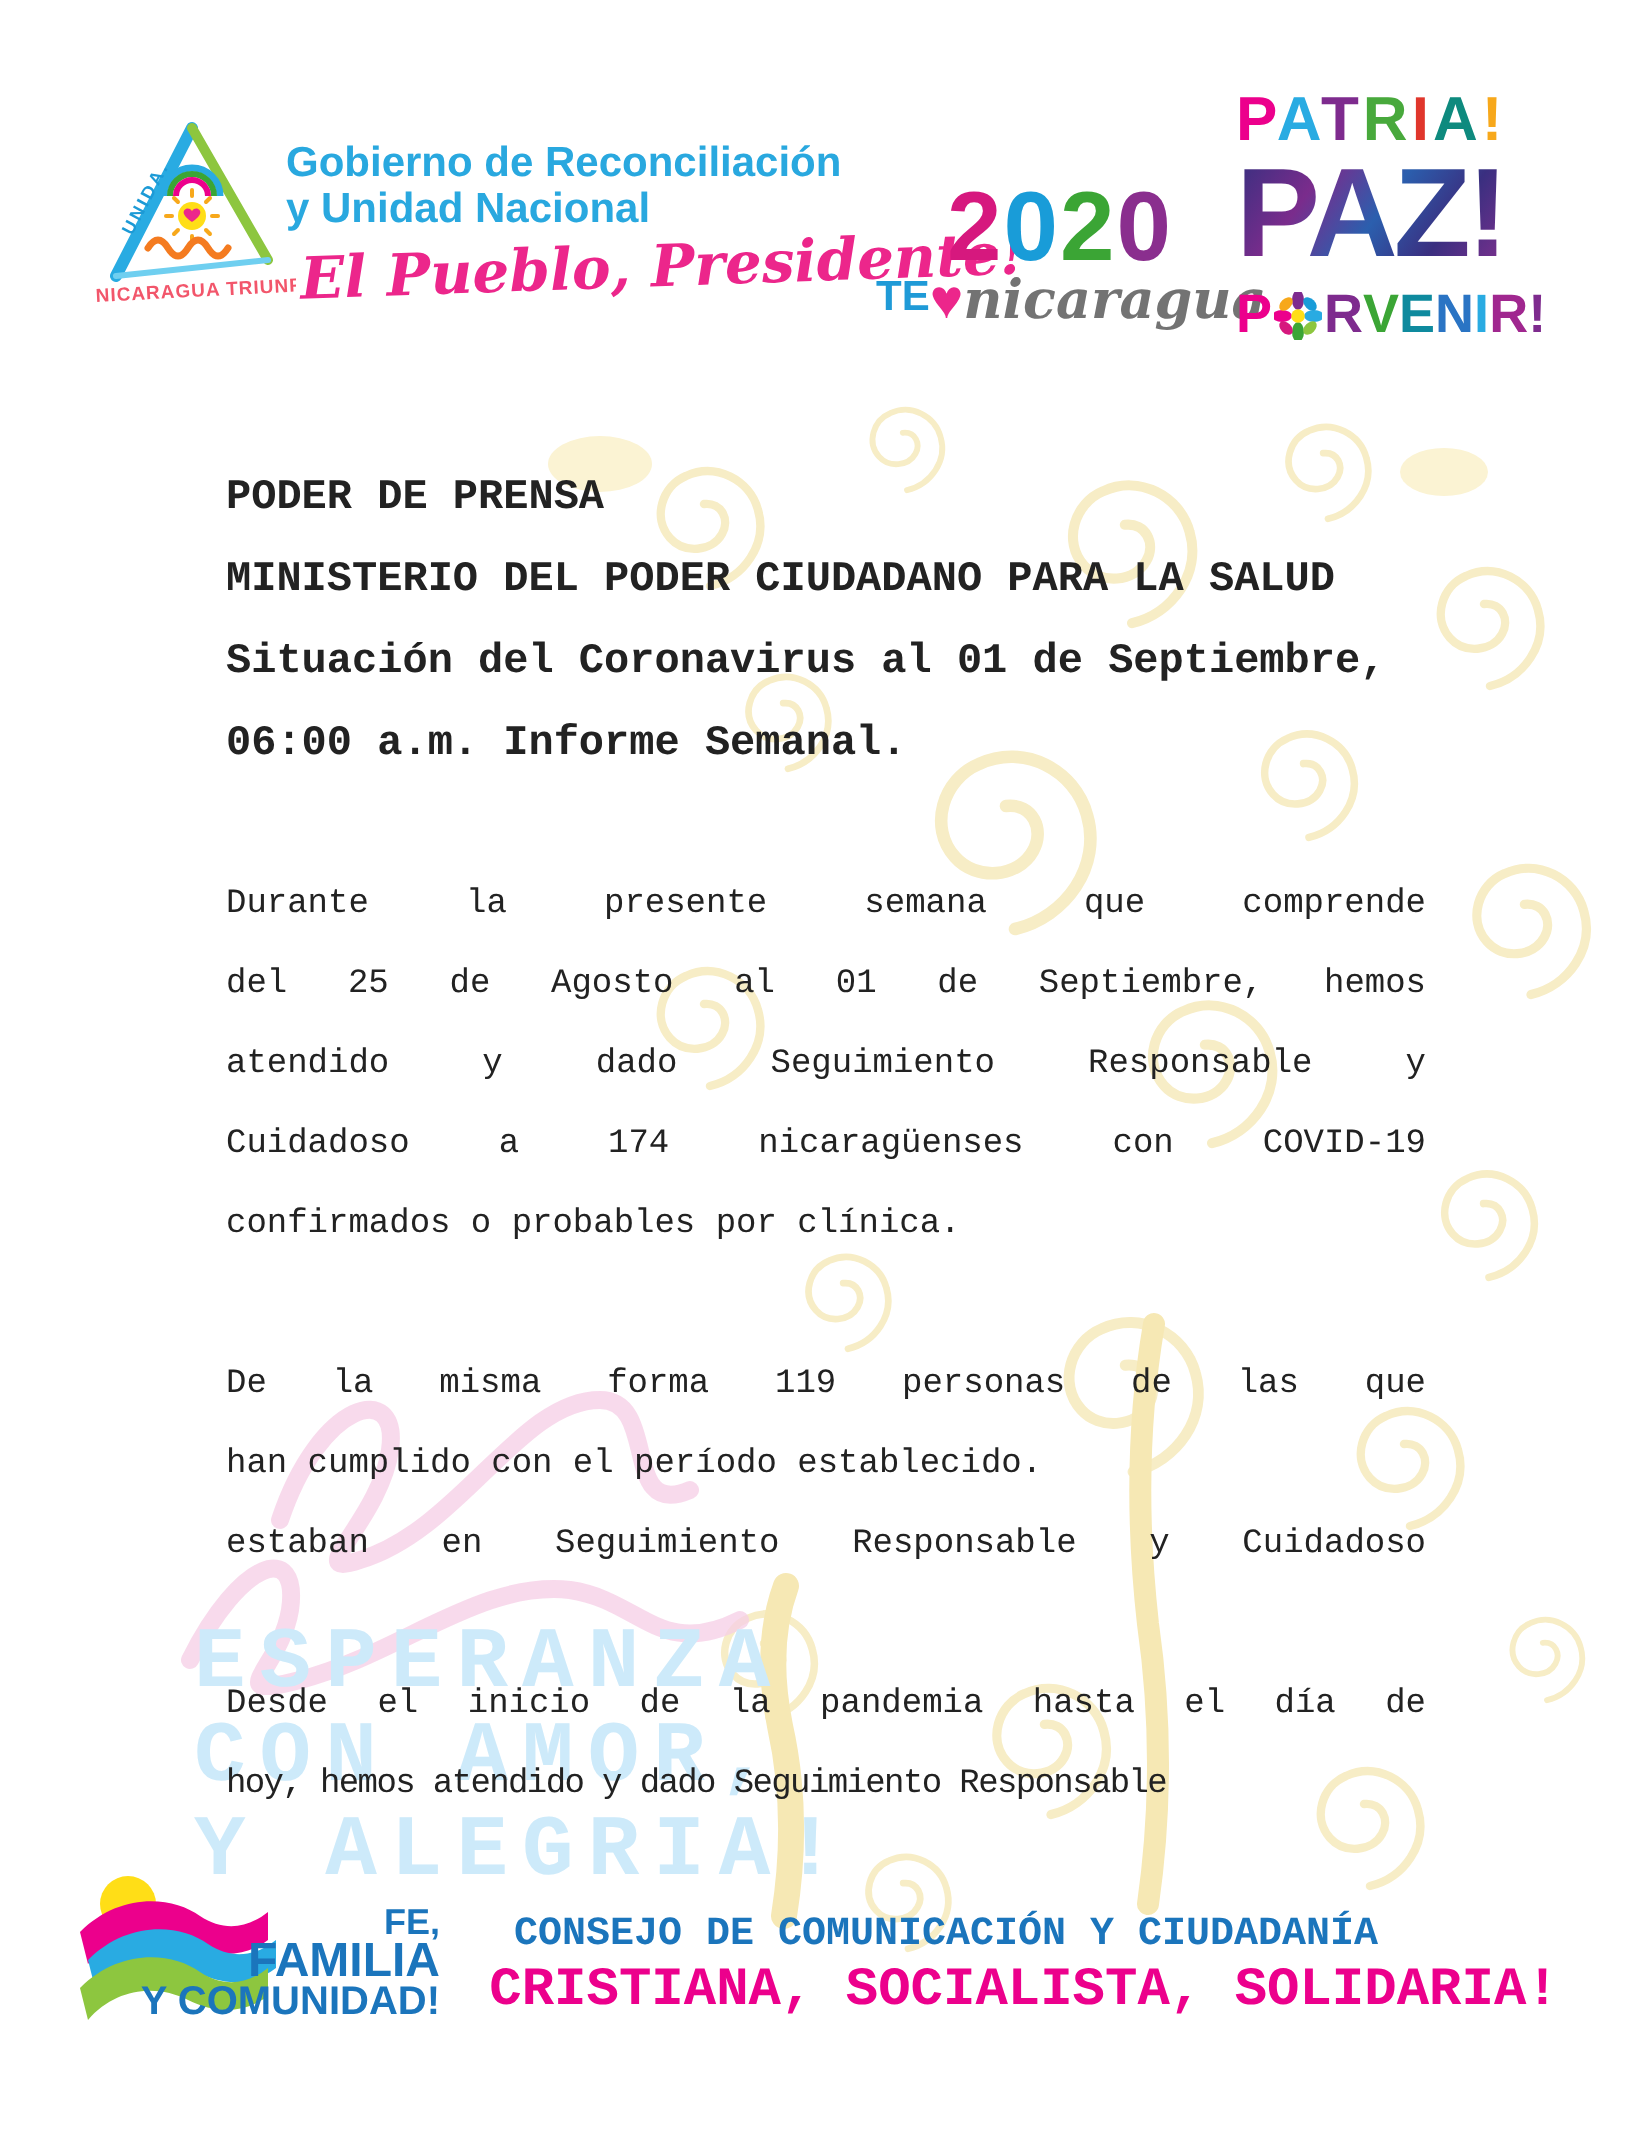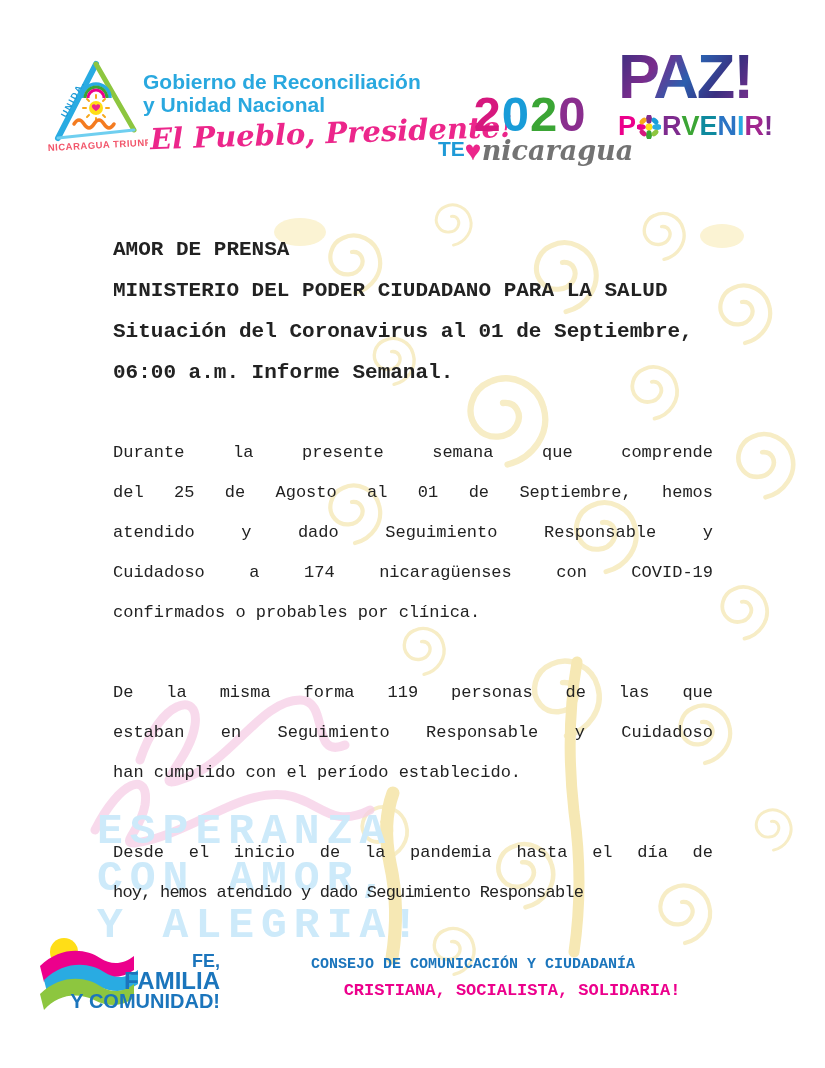--- a/index.html
+++ b/index.html
@@ -44,23 +44,23 @@
   .bl{font-size:17px;line-height:40px;}
   .fl{text-align:justify;text-align-last:justify;}
   .tight{letter-spacing:-0.8px;white-space:nowrap;}
   
   .ftr-el{position:absolute;z-index:1;}
   .flags-svg{left:34px;top:936px;}
   .fe-block{left:58px;top:951px;width:162px;text-align:right;color:#1b75bc;
             font-family:"Liberation Sans","DejaVu Sans",sans-serif;font-weight:800;line-height:20px;}
   .fe-1{font-size:18px;} .fe-2{font-size:24px;} .fe-3{font-size:20px;}
   .consejo{left:238px;top:956px;width:470px;text-align:center;color:#1b75bc;
-           font-weight:700;font-size:15px;white-space:nowrap;}
+           font-weight:700;font-size:20px;white-space:nowrap;}
   .cristiana{left:234px;top:981px;width:556px;text-align:center;color:#ec008c;
-             font-weight:700;font-size:17px;white-space:nowrap;}
+             font-weight:700;font-size:27px;white-space:nowrap;}
 </style>
 </head>
 <body>
 
 <div class="page">
 
   <div class="wm">
     <svg class="wm-svg" width="825" height="1068" viewBox="0 0 825 1068">
       <defs>
         <path id="sp" fill="none" stroke="#f7edc6" stroke-width="4.2" stroke-linecap="round" d="M2 2 c 9 -1 13 8 9 15 c -5 9 -19 10 -26 2 c -9 -10 -4 -26 8 -31 c 15 -7 32 2 36 17 c 5 17 -7 34 -24 38"></path>
@@ -134,20 +134,23 @@
   <div class="hdr-el year-logo">
     <div class="year-digits">
       <span style="color: rgb(214, 24, 126);">2</span><span style="color: rgb(25, 156, 216);">0</span><span style="color: rgb(59, 165, 53);">2</span><span style="color: rgb(138, 46, 142);">0</span>
     </div>
     <div class="te-line">
       <span class="te">TE</span><span class="heart">♥</span><span class="nica">nicaragua</span>
     </div>
   </div>
 
   <div class="hdr-el patria-logo">
+    <div class="patria-line">
+      <span style="color: rgb(236, 0, 140);">P</span><span style="color: rgb(41, 171, 226);">A</span><span style="color: rgb(126, 43, 142);">T</span><span style="color: rgb(72, 169, 60);">R</span><span style="color: rgb(224, 54, 44);">I</span><span style="color: rgb(14, 138, 126);">A</span><span style="color: rgb(247, 168, 27);">!</span>
+    </div>
     <div class="paz-line">PAZ!</div>
     <div class="porvenir-line">
       <span style="color: rgb(236, 0, 140);">P</span>
         <svg class="flower" width="24" height="24" viewBox="0 0 24 24">
           <g>
           <ellipse cx="12" cy="4" rx="3" ry="5" fill="#7e2b8e"></ellipse>
           <ellipse cx="12" cy="20" rx="3" ry="5" fill="#3ba535"></ellipse>
           <ellipse cx="4" cy="12" rx="5" ry="3" fill="#ec008c"></ellipse>
           <ellipse cx="20" cy="12" rx="5" ry="3" fill="#29abe2"></ellipse>
           <ellipse cx="6" cy="6" rx="4" ry="2.6" transform="rotate(-45 6 6)" fill="#f7a81b"></ellipse>
@@ -161,37 +164,37 @@
         <span style="color: rgb(59, 165, 53);">V</span>
         <span style="color: rgb(14, 138, 158);">E</span>
         <span style="color: rgb(42, 116, 196);">N</span>
         <span style="color: rgb(41, 171, 226);">I</span>
         <span style="color: rgb(160, 39, 143);">R</span>
         <span style="color: rgb(126, 43, 142);">!</span>
     </div>
   </div>
 
   <div class="doc">
-    <div class="hline">AMOR DE PRENSA</div>
+    <div class="hline">PODER DE PRENSA</div>
     <div class="hline">MINISTERIO DEL PODER CIUDADANO PARA LA SALUD</div>
     <div class="hline">Situación del Coronavirus al 01 de Septiembre,</div>
     <div class="hline">06:00 a.m. Informe Semanal.</div>
 
     <div class="para">
       <div class="bl fl">Durante la presente semana que comprende</div>
       <div class="bl fl">del 25 de Agosto al 01 de Septiembre, hemos</div>
       <div class="bl fl">atendido y dado Seguimiento Responsable y</div>
       <div class="bl fl">Cuidadoso a 174 nicaragüenses con COVID-19</div>
       <div class="bl">confirmados o probables por clínica.</div>
     </div>
 
     <div class="para">
       <div class="bl fl">De la misma forma 119 personas de las que</div>
+      <div class="bl">han cumplido con el período establecido.</div>
       <div class="bl fl">estaban en Seguimiento Responsable y Cuidadoso</div>
-      <div class="bl">han cumplido con el período establecido.</div>
     </div>
 
     <div class="para">
       <div class="bl fl">Desde el inicio de la pandemia hasta el día de</div>
       <div class="bl tight">hoy, hemos atendido y dado Seguimiento Responsable</div>
     </div>
   </div>
 
   <svg class="ftr-el flags-svg" width="108" height="80" viewBox="0 0 108 80">
     <circle cx="30" cy="16" r="14" fill="#ffde17"></circle>

